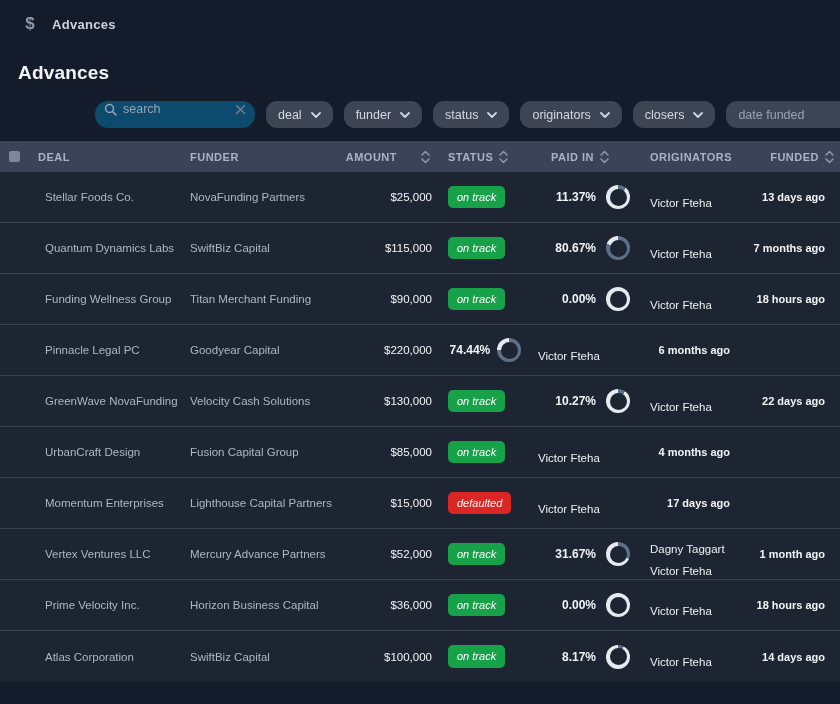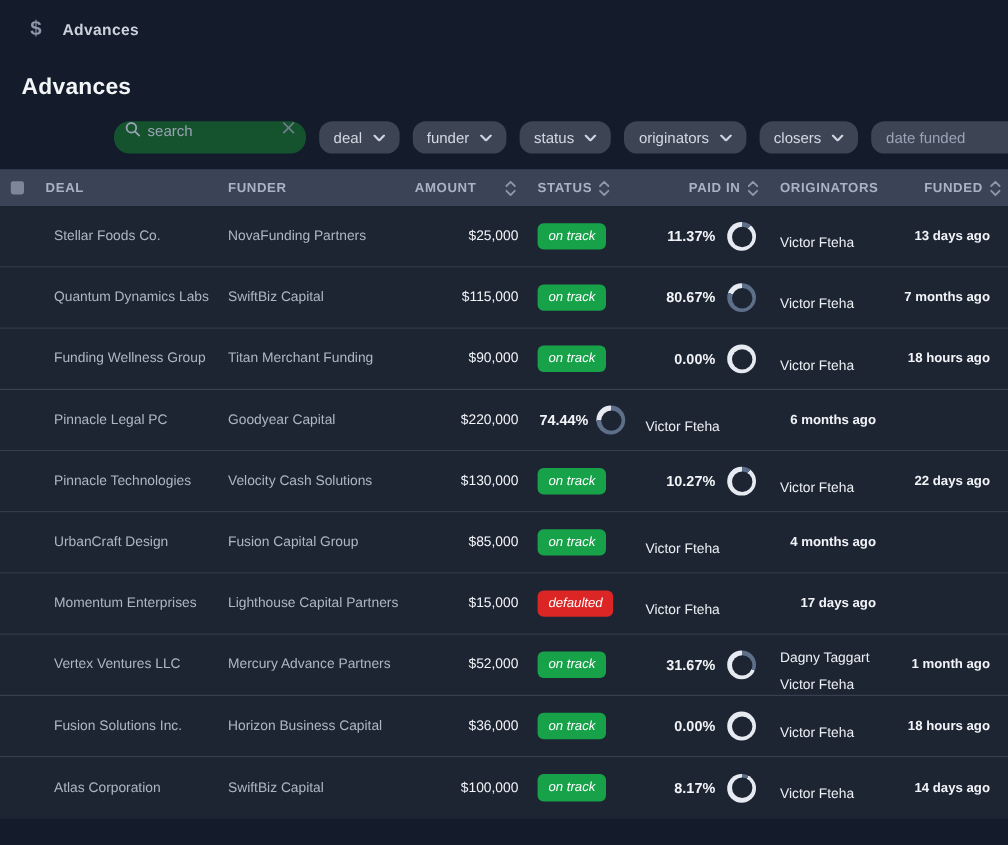--- a/index.html
+++ b/index.html
@@ -33,22 +33,22 @@
   }
   
   .filters {
     display: flex; align-items: center; gap: 11px;
     margin: 17px 0 0 95px;
     height: 27px;
     white-space: nowrap;
   }
   .search-box {
     width: 160px; height: 27px;
-    background: #14532d; border-radius: 13px;
-    display: flex; 
+    background: #0c4a6e; border-radius: 13px;
+    display: flex; align-items: center;
     padding: 0 9px 11px 9px;
     flex: none;
   }
   .search-box input {
     flex: 1; min-width: 0;
     background: transparent; border: none; outline: none;
     color: #dfe4ec; font-size: 12.5px;
     font-family: "Liberation Sans", sans-serif;
     margin-left: 6px;
   }
@@ -90,21 +90,21 @@
   .hcell { display: flex; align-items: center; gap: 6px; }
   .hc-check { justify-content: flex-start; padding-left: 9px; }
   .checkbox {
     width: 11px; height: 11px; border-radius: 2px;
     background: #7e8797; cursor: pointer;
   }
   .hc-deal { padding-left: 8px; }
   .hc-funder { padding-left: 8px; }
   .hc-amount { justify-content: flex-end; padding-right: 2px; gap: 24px; }
   .hc-status { padding-left: 16px; }
-  .hc-paid { justify-content: flex-end; padding-right: 8px; }
+  .hc-paid { justify-content: center; padding-right: 8px; }
   .hc-orig { padding-left: 10px; }
   .hc-funded { justify-content: flex-end; padding-right: 6px; }
   .sort-btn { display: flex; align-items: center; cursor: pointer; background: none; border: none; padding: 0; }
   .rows { background: #1d2533; }
   .row {
     min-height: 51px;
     border-bottom: 1px solid #38404f;
     background: #1d2533;
   }
   .row:last-child { border-bottom: none; }
@@ -320,21 +320,21 @@
       </span>
     </div>
     <div class="cell c-orig">
           <div>Victor Fteha</div>
         </div>
     <div class="cell c-funded">6 months ago</div>
   </div>
 
   <div class="row">
     <div class="cell"></div>
-    <div class="cell c-deal">Pinnacle Technologies</div>
+    <div class="cell c-deal">GreenWave NovaFunding</div>
     <div class="cell c-funder">Velocity Cash Solutions</div>
     <div class="cell c-amount">$130,000</div>
     <div class="cell c-status">
       <span class="badge" style="background: rgb(23, 162, 74);">on track</span>
     </div>
     <div class="cell c-paidwrap">
       <span class="c-paid">10.27%</span>
       <span class="c-ringwrap">
         <span class="ring" style="background: conic-gradient(rgb(93, 111, 137) 0%, rgb(93, 111, 137) 10.27%, rgb(231, 235, 241) 10.27%, rgb(231, 235, 241) 100%);"></span>
       </span>
@@ -389,21 +389,21 @@
     </div>
     <div class="cell c-orig">
           <div>Dagny Taggart</div>
           <div>Victor Fteha</div>
         </div>
     <div class="cell c-funded">1 month ago</div>
   </div>
 
   <div class="row">
     <div class="cell"></div>
-    <div class="cell c-deal">Fusion Solutions Inc.</div>
+    <div class="cell c-deal">Prime Velocity Inc.</div>
     <div class="cell c-funder">Horizon Business Capital</div>
     <div class="cell c-amount">$36,000</div>
     <div class="cell c-status">
       <span class="badge" style="background: rgb(23, 162, 74);">on track</span>
     </div>
     <div class="cell c-paidwrap">
       <span class="c-paid">0.00%</span>
       <span class="c-ringwrap">
         <span class="ring" style="background: conic-gradient(rgb(93, 111, 137) 0%, rgb(93, 111, 137) 0%, rgb(231, 235, 241) 0%, rgb(231, 235, 241) 100%);"></span>
       </span>

